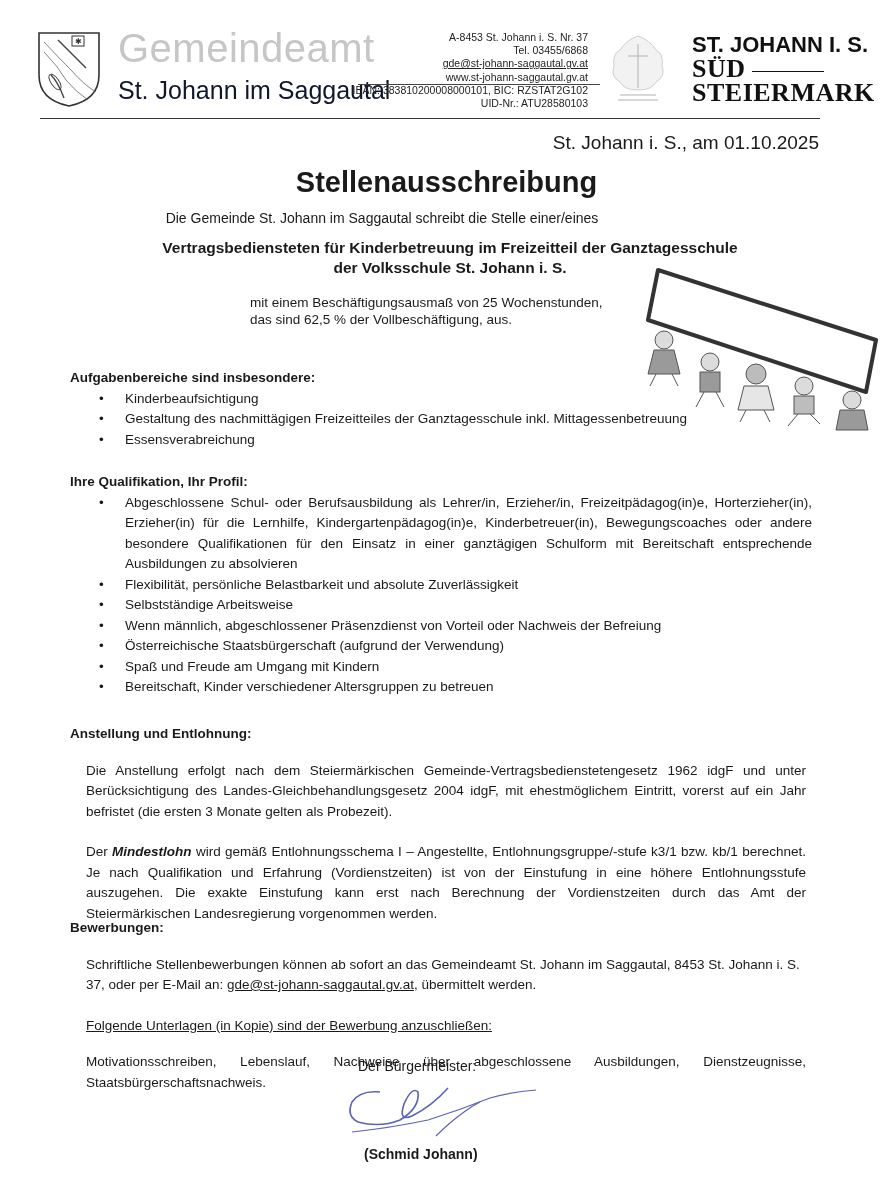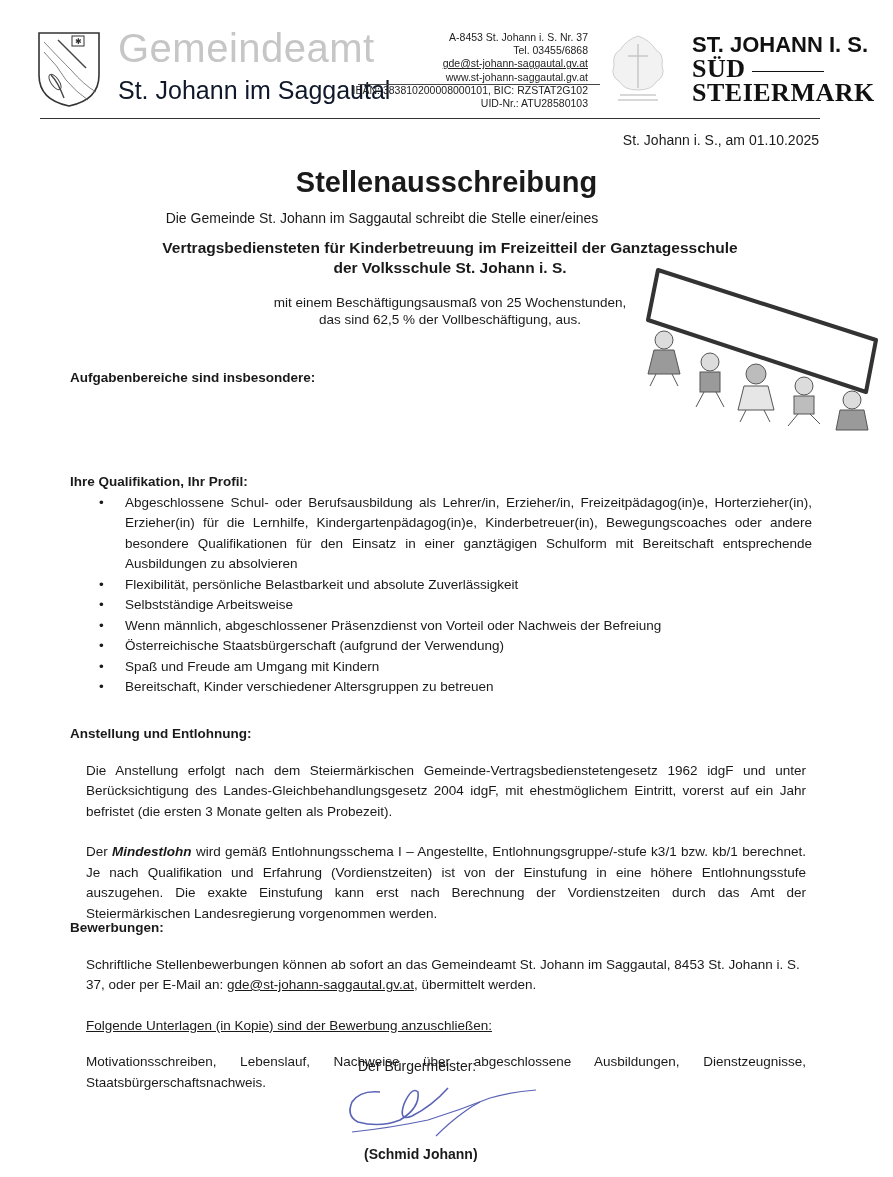--- a/index.html
+++ b/index.html
@@ -10,26 +10,26 @@
   .org-title { left: 118px; top: 26px; font-size: 40px; color: #c6c6c6; letter-spacing: 0.5px; line-height: 44px; }
   .org-sub { left: 118px; top: 76px; font-size: 25px; color: #0f172a; line-height: 28px; }
   .contact { right: 305px; top: 31px; text-align: right; font-size: 10.5px; line-height: 13.2px; color: #222; }
   .contact .link { text-decoration: underline; }
   .iban-line { left: 358px; top: 84px; width: 242px; height: 1px; background: #444; }
   .region-logo { left: 608px; top: 32px; width: 60px; height: 78px; }
   .brand { left: 692px; top: 33px; font-size: 22px; font-weight: bold; color: #111; line-height: 24px; }
   .brand .l2, .brand .l3 { font-family: "Liberation Serif", serif; font-size: 26px; letter-spacing: 0.5px; }
   .brand-rule { display: inline-block; width: 72px; height: 1px; background: #111; vertical-align: middle; margin-left: 6px; }
   .header-rule { left: 40px; top: 118px; width: 780px; height: 1px; background: #333; }
-  .date { right: 74px; top: 132px; font-size: 14px; }
+  .date { right: 74px; top: 132px; font-size: 19px; }
   
   .title { left: 0; width: 893px; top: 166px; text-align: center; font-size: 29px; font-weight: bold; }
   .intro { left: 0; width: 764px; top: 210px; text-align: center; font-size: 14px; }
   .position { left: 60px; width: 780px; top: 238px; text-align: center; font-size: 15.5px; font-weight: bold; line-height: 20px; }
-  .scope { left: 250px; width: 400px; top: 294px; text-align: center; font-size: 13.5px; line-height: 17px; }
+  .scope { left: 250px; width: 400px; top: 294px; text-align: left; font-size: 13.5px; line-height: 17px; }
   .kids { left: 628px; top: 262px; width: 250px; height: 175px; }
   .section { left: 70px; width: 750px; font-size: 13.5px; line-height: 20.5px; }
   .section h3 { margin: 0; font-size: 13.5px; font-weight: bold; }
   .section ul { margin: 0; padding-left: 55px; list-style: none; }
   .section li { position: relative; }
   .section li::before { content: "•"; position: absolute; left: -26px; }
   .just { text-align: justify; }
   .section p { margin: 16px; }
   .email-link { text-decoration: underline; }
   .underline { text-decoration: underline; }
@@ -110,20 +110,25 @@
     <rect x="166" y="134" width="20" height="18" fill="#bdbdbd"></rect>
     <line x1="170" y1="152" x2="160" y2="164"></line>
       <line x1="182" y1="152" x2="192" y2="162"></line>
     <circle cx="224" cy="138" r="9" fill="#dcdcdc"></circle>
     <path d="M212 148 L236 148 L240 168 L208 168 Z"></path>
   </g>
 </svg>
 
 <div class="abs section" style="top:368px;">
   <h3>Aufgabenbereiche sind insbesondere:</h3>
+  <ul>
+    <li>Kinderbeaufsichtigung</li>
+    <li>Gestaltung des nachmittägigen Freizeitteiles der Ganztagesschule inkl. Mittagessenbetreuung</li>
+    <li>Essensverabreichung</li>
+  </ul>
 </div>
 
 <div class="abs section" style="top:472px;">
   <h3>Ihre Qualifikation, Ihr Profil:</h3>
   <ul>
     <li class="just" style="padding-right:8px;">Abgeschlossene Schul- oder Berufsausbildung als Lehrer/in, Erzieher/in, Freizeitpädagog(in)e, Horterzieher(in), Erzieher(in) für die Lernhilfe, Kindergartenpädagog(in)e, Kinderbetreuer(in), Bewegungscoaches oder andere besondere Qualifikationen für den Einsatz in einer ganztägigen Schulform mit Bereitschaft entsprechende Ausbildungen zu absolvieren</li>
     <li>Flexibilität, persönliche Belastbarkeit und absolute Zuverlässigkeit</li>
     <li>Selbstständige Arbeitsweise</li>
     <li>Wenn männlich, abgeschlossener Präsenzdienst von Vorteil oder Nachweis der Befreiung</li>
     <li>Österreichische Staatsbürgerschaft (aufgrund der Verwendung)</li>

